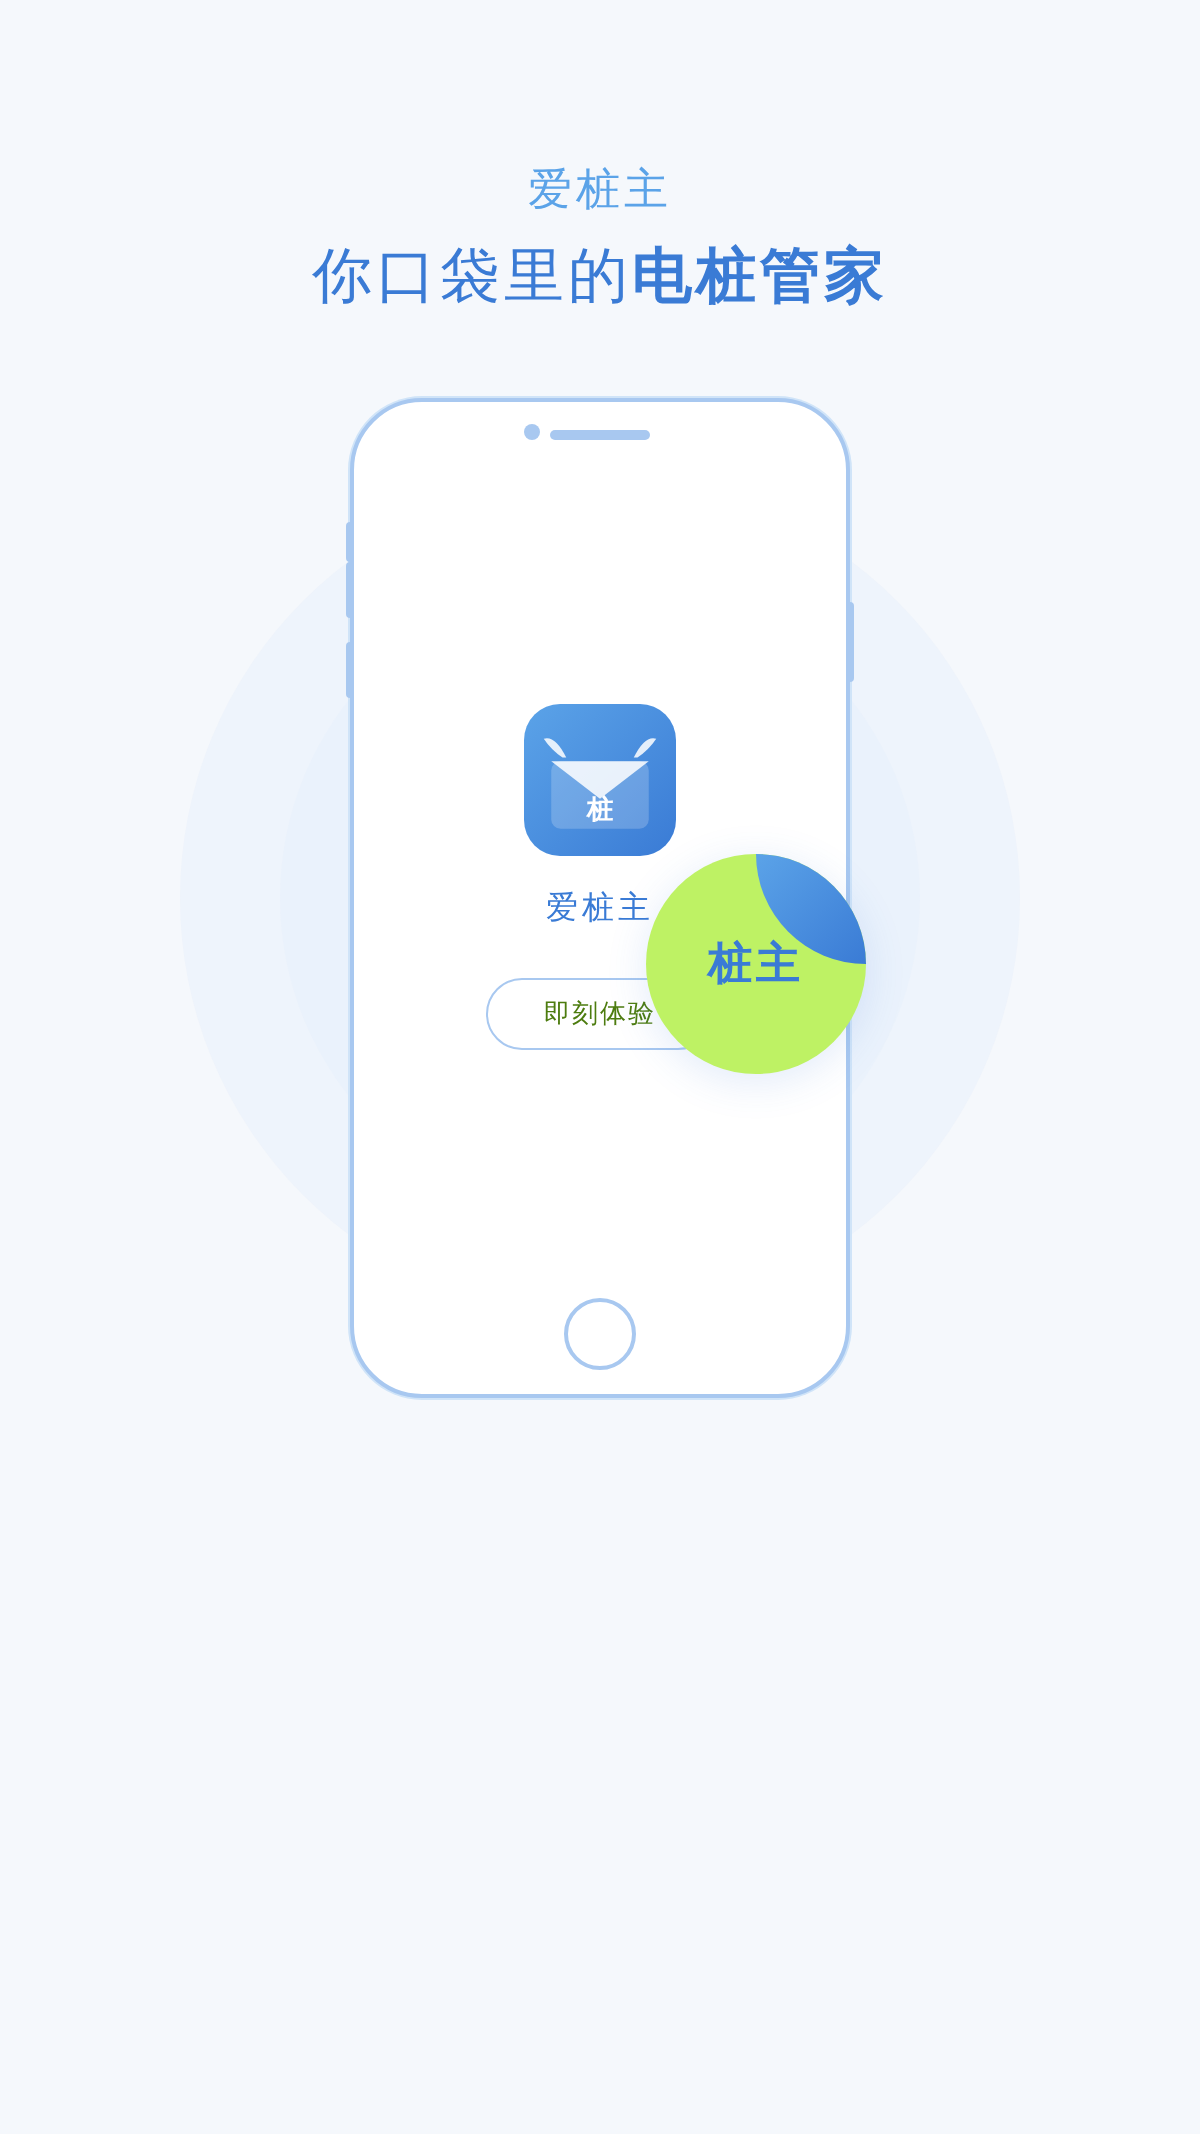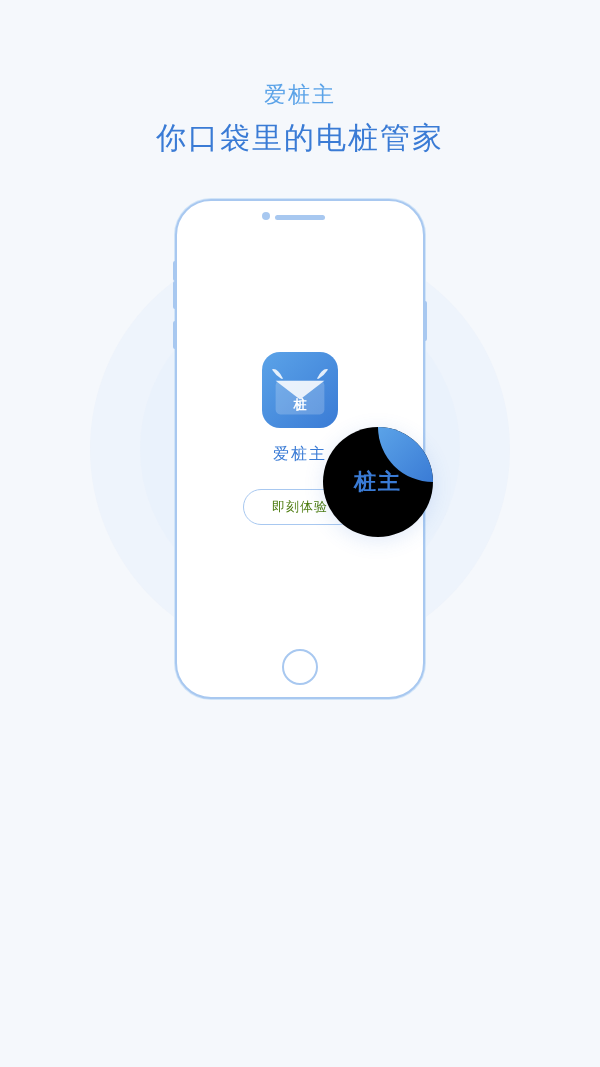--- a/index.html
+++ b/index.html
@@ -26,21 +26,21 @@
       letter-spacing: 2px;
       margin-bottom: 8px;
     }
     .header-title {
       font-size: 30px;
       color: #3a7bd5;
       font-weight: 400;
       letter-spacing: 2px;
     }
     .header-title strong {
-      font-weight: 400;
+      font-weight: 700;
     }
 
     
     .phone-scene {
       position: relative;
       width: 600px;
       display: flex;
       justify-content: center;
       align-items: flex-start;
     }
@@ -203,21 +203,21 @@
       cursor: pointer;
     }
 
     
     .tooltip-bubble {
       position: absolute;
       right: -10px;
       bottom: 160px;
       width: 110px;
       height: 110px;
-      background: #000000;
+      background: #bef264;
       border-radius: 50%;
       box-shadow: 0 4px 20px rgba(58,123,213,0.15);
       display: flex;
       align-items: center;
       justify-content: center;
       z-index: 20;
       overflow: hidden;
     }
     .tooltip-bubble::before {
       content: '';

